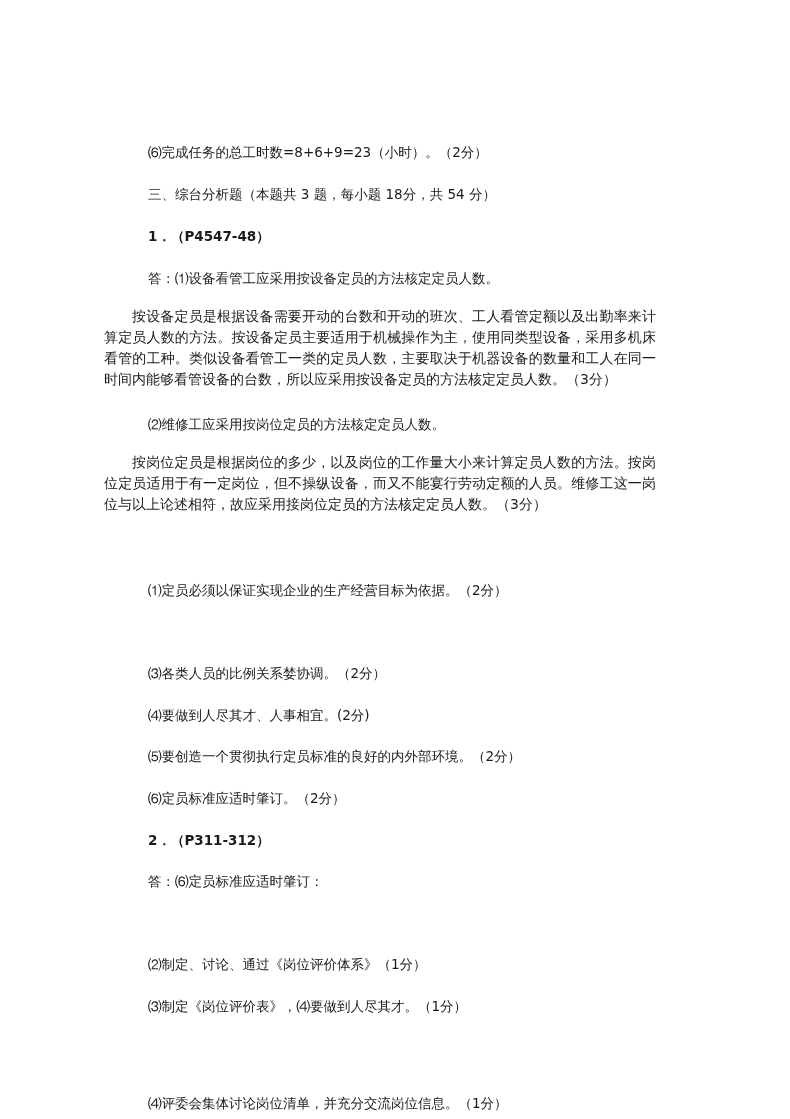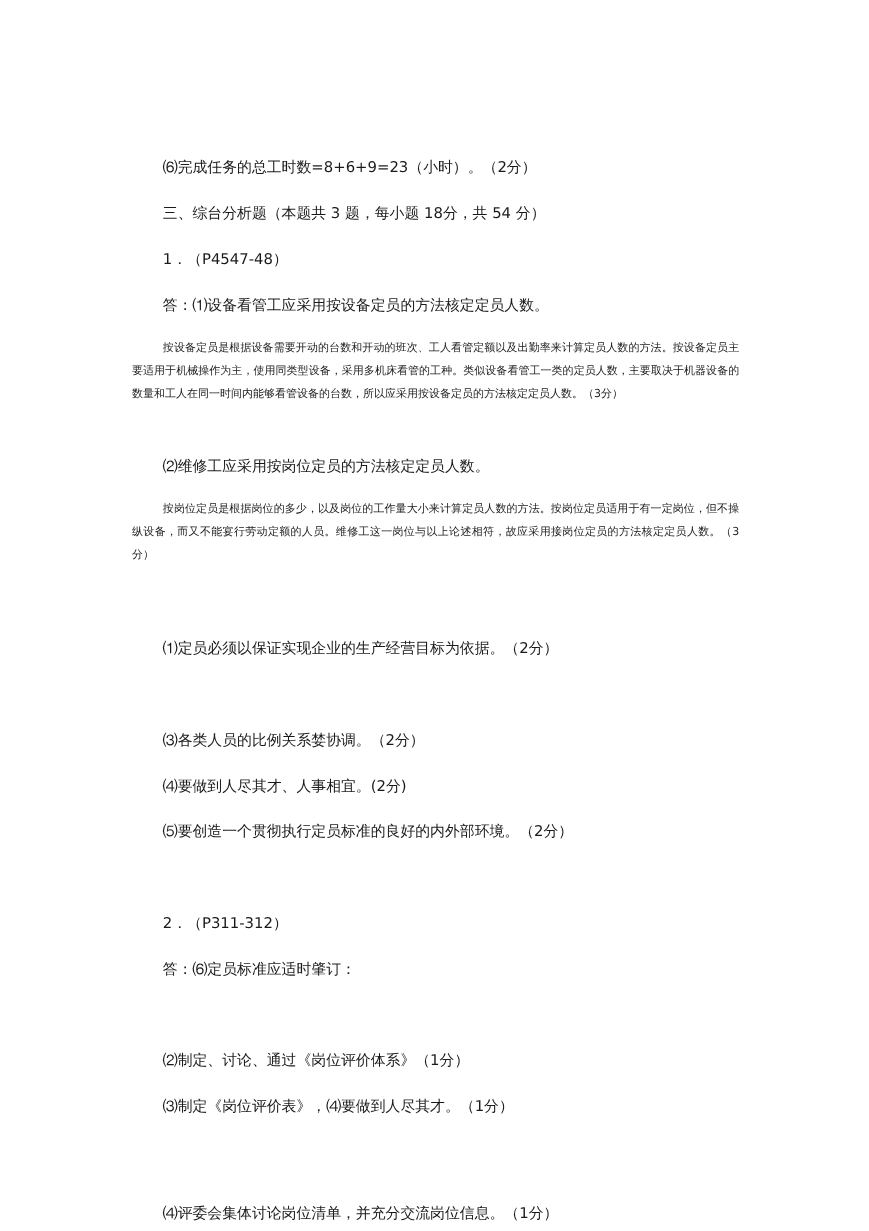--- a/index.html
+++ b/index.html
@@ -1,41 +1,42 @@
 <!DOCTYPE html>
 <html><head>
 <meta charset="utf-8">
 <style>
   html, body { margin:0; padding:0; background:#ffffff; }
   body { width:790px; height:1119px; position:relative; overflow:hidden;
          font-family:"DejaVu Sans", "Liberation Sans", sans-serif; color:#1a1a1a; }
   .page { position:absolute; left:0; top:0; width:678px; height:1119px;margin-top:44px; }
   .line { position:absolute; left:148px; font-size:13.5px; line-height:20px; white-space:nowrap; }
-  .para { position:absolute; left:120px; width:552px; font-size:10px; line-height:21px;
+  .para { position:absolute; left:104px; width:552px; font-size:14px; line-height:21px;
           text-indent:28px; text-align:justify; }
-  .bold { font-weight:normal; }
+  .bold { font-weight:bold; }
 </style>
 </head>
 <body>
 
 <div class="page">
   <div class="line" style="top:98px">⑹完成任务的总工时数=8+6+9=23（小时）。（2分）</div>
   <div class="line" style="top:140px">三、综台分析题（本题共 3 题，每小题 18分，共 54 分）</div>
   <div class="line bold" style="top:182px">1．（P4547-48）</div>
   <div class="line" style="top:224px">答：⑴设备看管工应采用按设备定员的方法核定定员人数。</div>
 
   <div class="para" style="top:262px">按设备定员是根据设备需要开动的台数和开动的班次、工人看管定额以及出勤率来计算定员人数的方法。按设备定员主要适用于机械操作为主，使用同类型设备，采用多机床看管的工种。类似设备看管工一类的定员人数，主要取决于机器设备的数量和工人在同一时间内能够看管设备的台数，所以应采用按设备定员的方法核定定员人数。（3分）</div>
 
   <div class="line" style="top:370px">⑵维修工应采用按岗位定员的方法核定定员人数。</div>
 
   <div class="para" style="top:408px">按岗位定员是根据岗位的多少，以及岗位的工作量大小来计算定员人数的方法。按岗位定员适用于有一定岗位，但不操纵设备，而又不能宴行劳动定额的人员。维修工这一岗位与以上论述相符，故应采用接岗位定员的方法核定定员人数。（3分）</div>
 
   <div class="line" style="top:536px">⑴定员必须以保证实现企业的生产经营目标为依据。（2分）</div>
   <div class="line" style="top:619px">⑶各类人员的比例关系婪协调。（2分）</div>
   <div class="line" style="top:661px">⑷要做到人尽其才、人事相宜。(2分)</div>
   <div class="line" style="top:702px">⑸要创造一个贯彻执行定员标准的良好的内外部环境。（2分）</div>
+  <div class="line" style="top:744px">⑹定员标准应适时肇订。（2分）</div>
 
   <div class="line bold" style="top:786px">2．（P311-312）</div>
   <div class="line" style="top:827px">答：⑹定员标准应适时肇订：</div>
   <div class="line" style="top:910px">⑵制定、讨论、通过《岗位评价体系》（1分）</div>
   <div class="line" style="top:952px">⑶制定《岗位评价表》，⑷要做到人尽其才。（1分）</div>
   <div class="line" style="top:1049px">⑷评委会集体讨论岗位清单，并充分交流岗位信息。（1分）</div>
 </div>
 
 </body></html>

